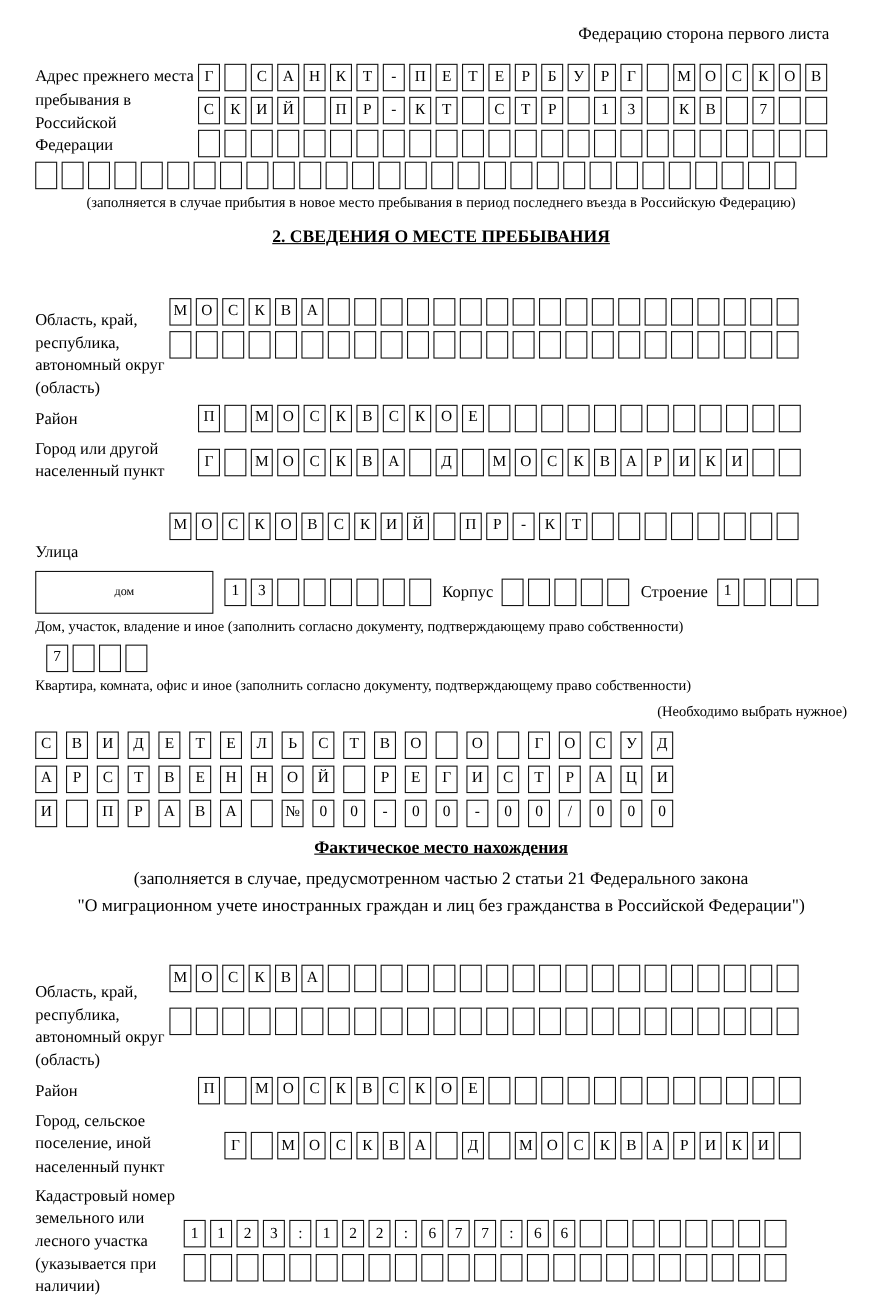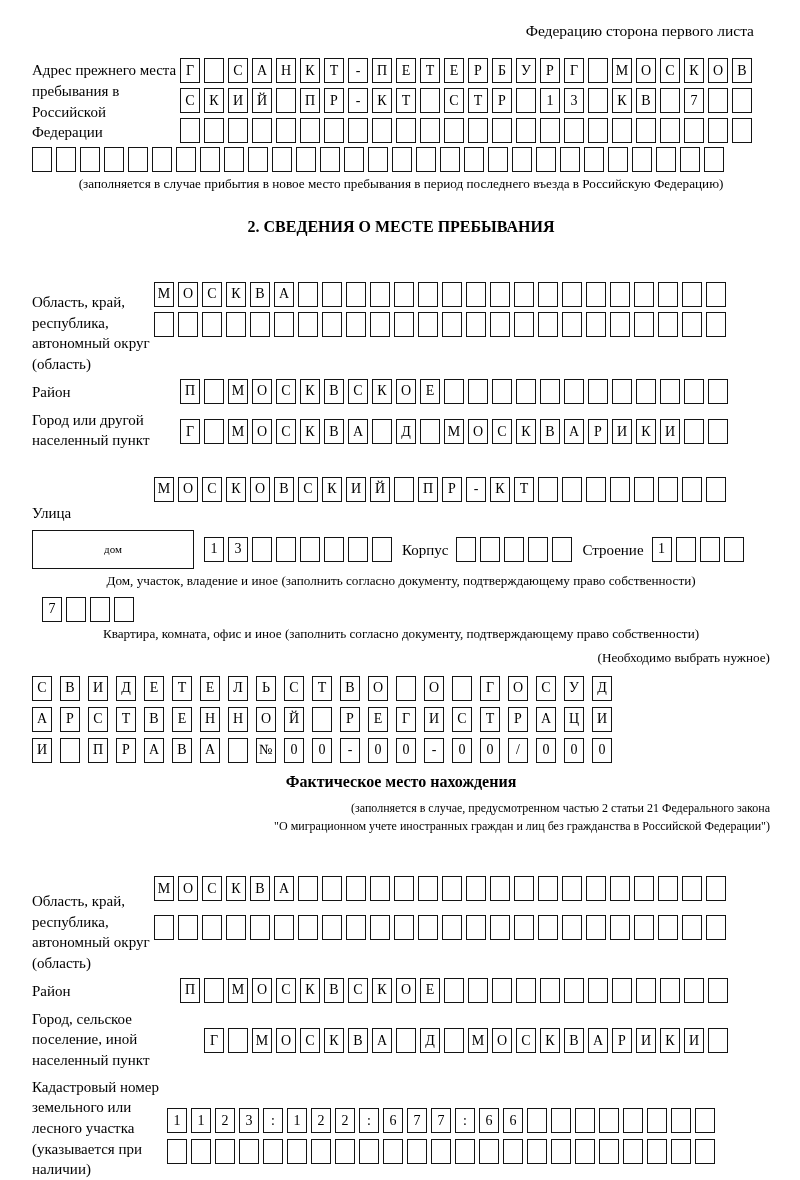--- a/index.html
+++ b/index.html
@@ -7,30 +7,30 @@
   .page{padding:10px 30px 0 32px;width:738px;}
   .header-note{text-align:right;font-size:15.5px;margin:12px 16px 18px 0;}
   .frow{display:flex;align-items:center;margin-bottom:4px;}
   .label{flex:0 0 auto;line-height:1.38;padding-top:2px;}
   .w148{width:148px;} .w122{width:122px;margin-top:46px;} .w172{width:172px;} .w135{width:135px;}
   .rows{display:flex;flex-direction:column;gap:5px;}
   .boxes{display:flex;gap:4px;}
   .boxes.g8{gap:8px;}
   .cell{flex:0 0 20px;width:20px;height:25px;border:1.6px solid #141414;box-sizing:border-box;
         display:flex;align-items:center;justify-content:center;font-size:14px;line-height:1;background:#fff;}
-  .caption{font-size:13.2px;margin:2px 0 8px 0;text-align:center;}
+  .caption{font-size:13.2px;margin:2px 0 8px 0;}
   .caption.center{text-align:center;}
-  .sect-title{text-align:center;font-weight:bold;font-size:16px;margin:26px 0 8px 0;}
+  .sect-title{text-align:center;font-weight:bold;font-size:16px;margin:15px 0 8px 0;text-decoration:underline;}
   .widebox{border:1.6px solid #141414;height:39px;box-sizing:border-box;display:flex;align-items:center;
            justify-content:center;font-size:11px;}
   .inline-label{padding:2px 8px 0 10px;white-space:nowrap;}
   .opt{display:flex;align-items:center;gap:10px;}
   .opt .cell{margin-right:2px;}
   .note{font-size:13.2px;margin:3px 0 10px 188px;text-align:right;}
-  .fact-cap{text-align:right;font-size:12px;line-height:1.5;margin-bottom:8px;}
+  .fact-cap{text-align:center;font-size:16px;line-height:1.5;margin-bottom:8px;}
   .stamp-box{border:2px solid #141414;width:360px;height:175px;margin:6px 0 4px 363px;box-sizing:border-box;}
   .mt6{margin-top:6px;} .mt10{margin-top:10px;}
 </style>
 </head>
 <body>
 
 <div class="page">
 
   <div class="header-note">Федерацию сторона первого листа</div>
 

